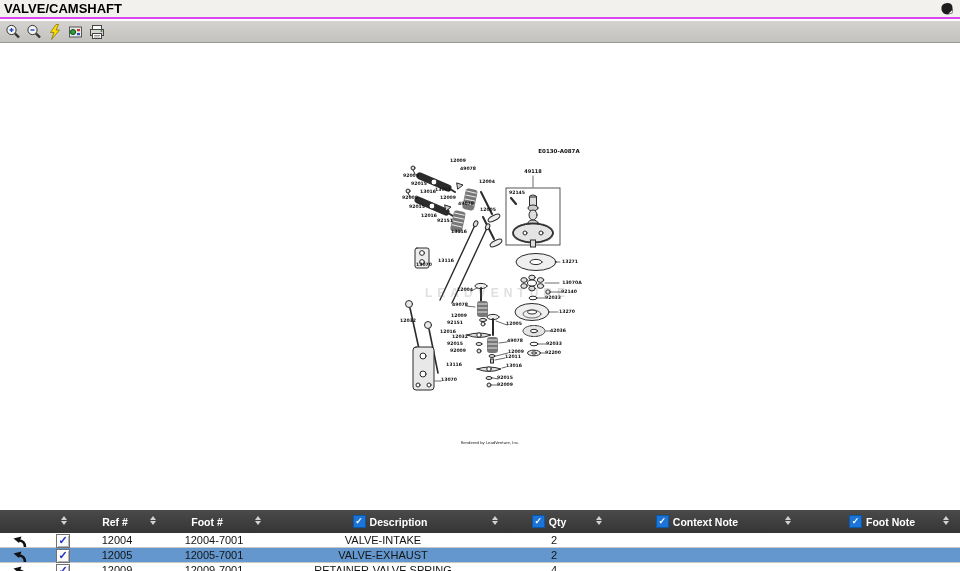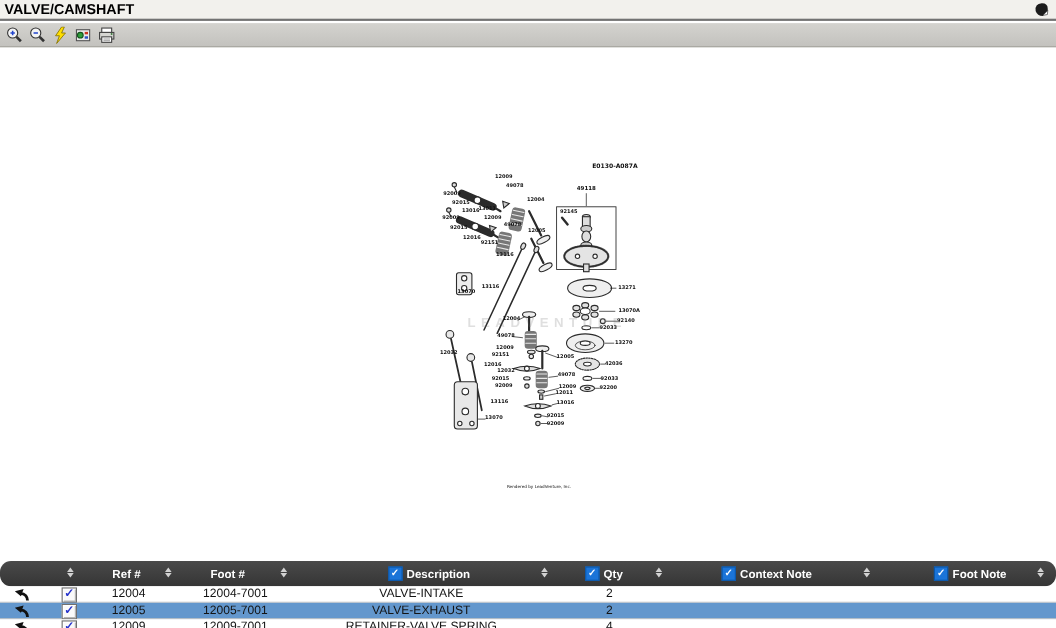--- a/index.html
+++ b/index.html
@@ -1,33 +1,33 @@
 <!DOCTYPE html>
 <html><head>
 <meta charset="utf-8">
 <style>
   html,body{margin:0;padding:0;}
   body{width:960px;height:571px;overflow:hidden;background:#fff;font-family:"Liberation Sans",sans-serif;position:relative;}
   #screen{position:absolute;inset:0;width:960px;height:571px;overflow:hidden;}
 
   
-  .titlebar{position:absolute;top:0;left:0;width:960px;height:19px;background:#f2f1ed;border-bottom:2px solid #737373;box-sizing:border-box;}
+  .titlebar{position:absolute;top:0;left:0;width:960px;height:19px;background:#f2f1ed;border-bottom:2px solid #d946ef;box-sizing:border-box;}
   .titlebar .title{position:absolute;left:4px;top:1px;font-size:13px;font-weight:bold;color:#000;}
   .page-icon-btn{position:absolute;right:4px;top:1px;width:17px;height:16px;cursor:pointer;}
 
   
   .toolbar{position:absolute;top:21px;left:0;width:960px;height:22px;background:linear-gradient(#d4d3cf,#c3c2be);border-bottom:1px solid #98978f;box-sizing:border-box;display:flex;align-items:center;padding-left:4px;gap:3px;}
   .tool{width:18px;height:18px;display:flex;align-items:center;justify-content:center;cursor:pointer;}
 
   
   .diagram{position:absolute;left:395px;top:145px;width:230px;height:312px;}
   .watermark{position:absolute;left:30px;top:141px;font-size:12px;font-weight:bold;letter-spacing:5px;color:rgba(110,110,110,0.22);white-space:nowrap;}
 
   
-  .thead{position:absolute;top:510px;left:0;width:960px;height:23px;background:linear-gradient(#4a4a4a,#353535);color:#fff;border-radius:10px;}
+  .thead{position:absolute;top:510px;left:0;width:960px;height:23px;background:linear-gradient(#4a4a4a,#353535);color:#fff;}
   .hcell{position:absolute;top:0;height:23px;display:flex;align-items:center;justify-content:center;gap:4px;font-size:10.5px;font-weight:bold;cursor:pointer;}
   .h-ref{left:75px;width:80px;}  .h-part{left:167px;width:80px;}
   .h-desc{left:300px;width:180px;} .h-qty{left:509px;width:80px;}
   .h-ctx{left:617px;width:160px;}  .h-foot{left:802px;width:160px;}
   .sort{position:absolute;top:6px;width:9px;display:flex;flex-direction:column;align-items:center;gap:1px;cursor:pointer;}
   .tri{width:0;height:0;border-left:3.5px solid transparent;border-right:3.5px solid transparent;}
   .tri.up{border-bottom:4px solid #d2d2d2;}
   .tri.down{border-top:4px solid #d2d2d2;}
   .cbx-blue{display:inline-block;width:11px;height:11px;background:#1b74d8;border:1px solid #0b57aa;color:#fff;font-size:9px;line-height:11px;font-weight:bold;text-align:center;cursor:pointer;}
 

